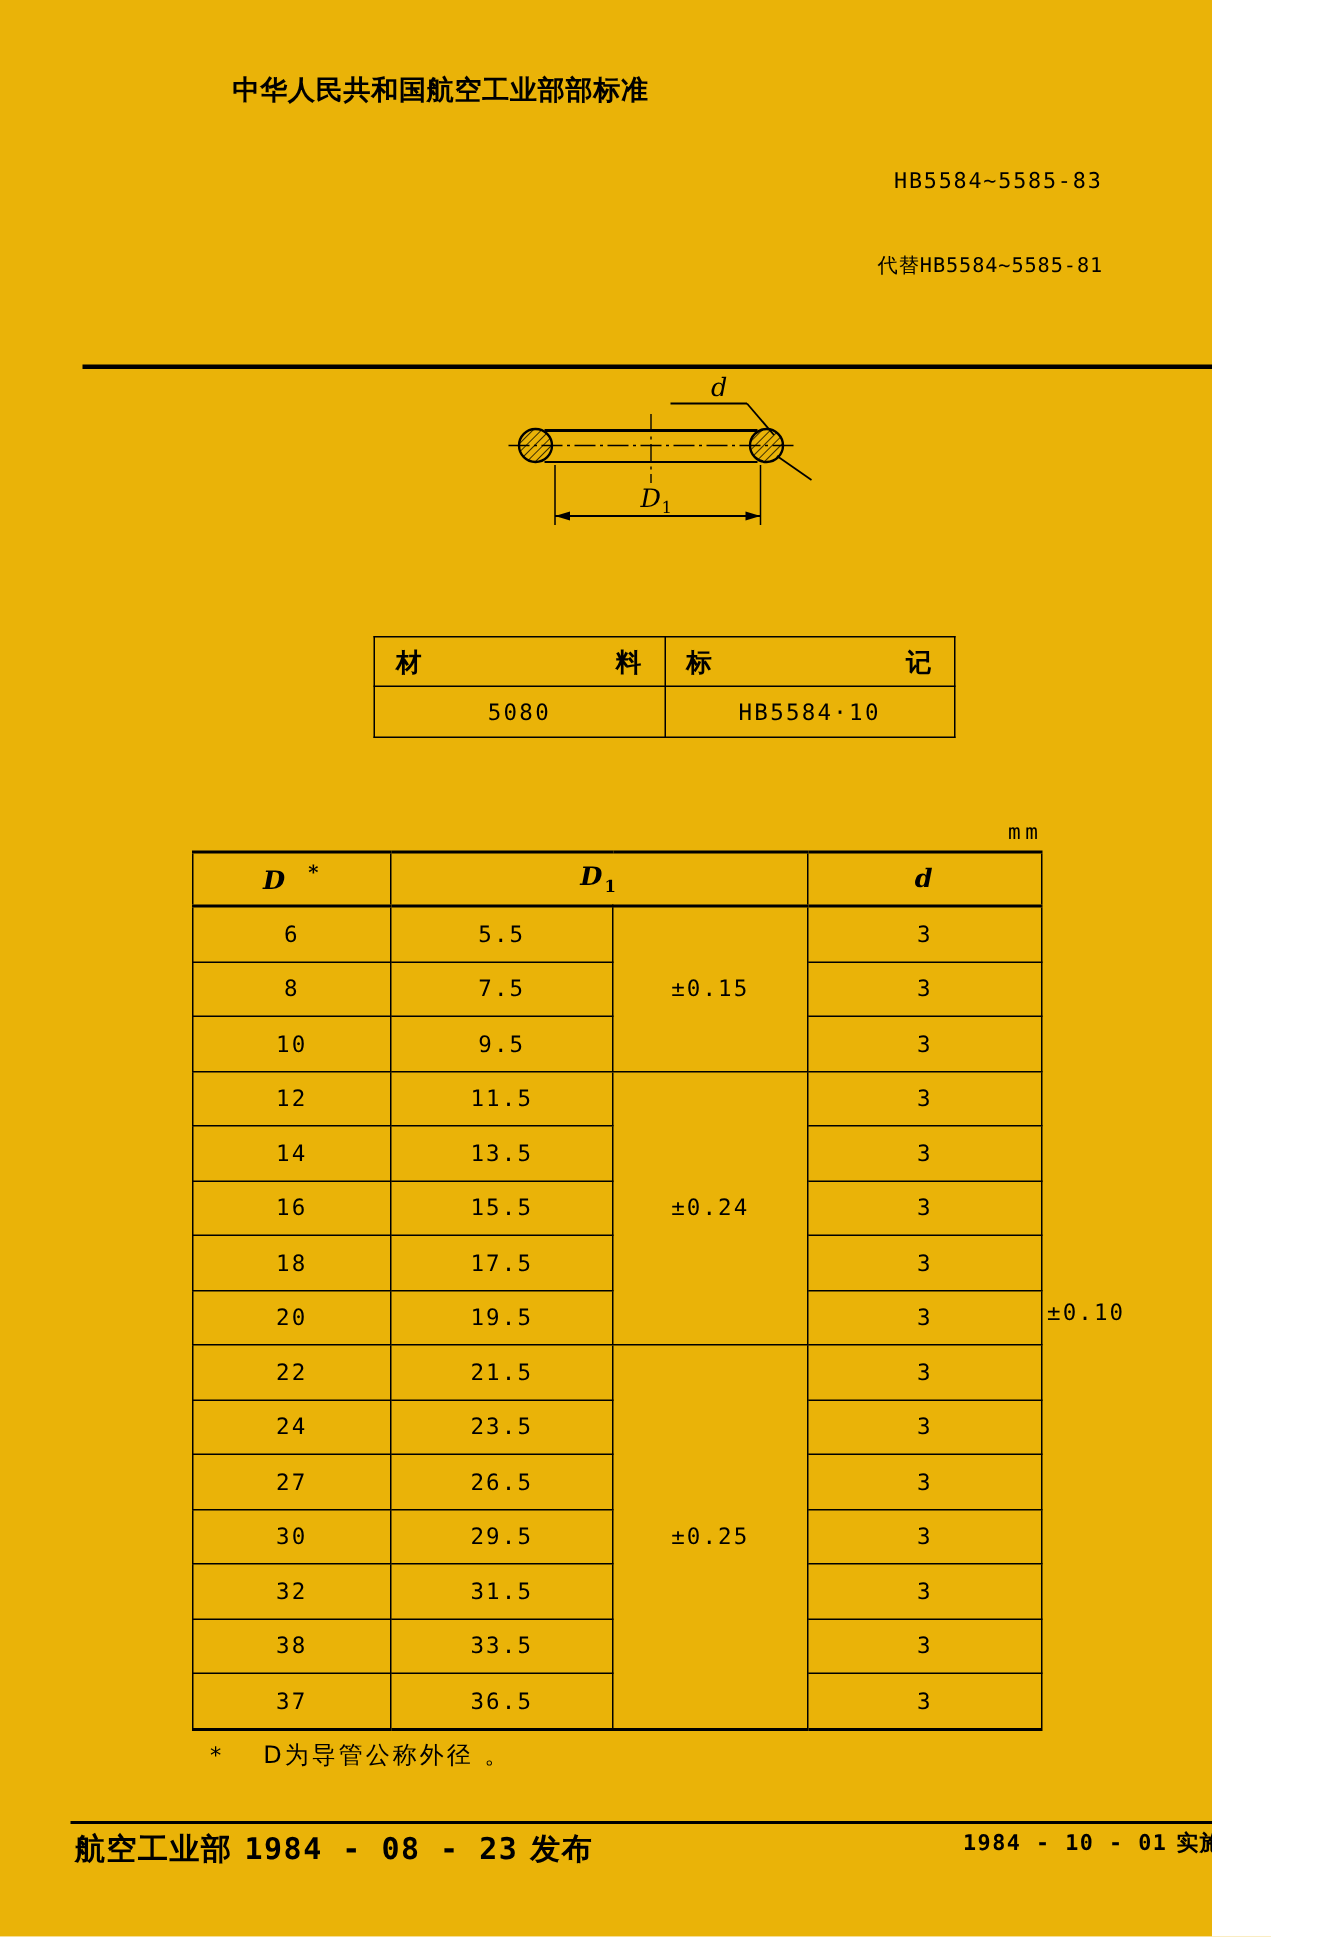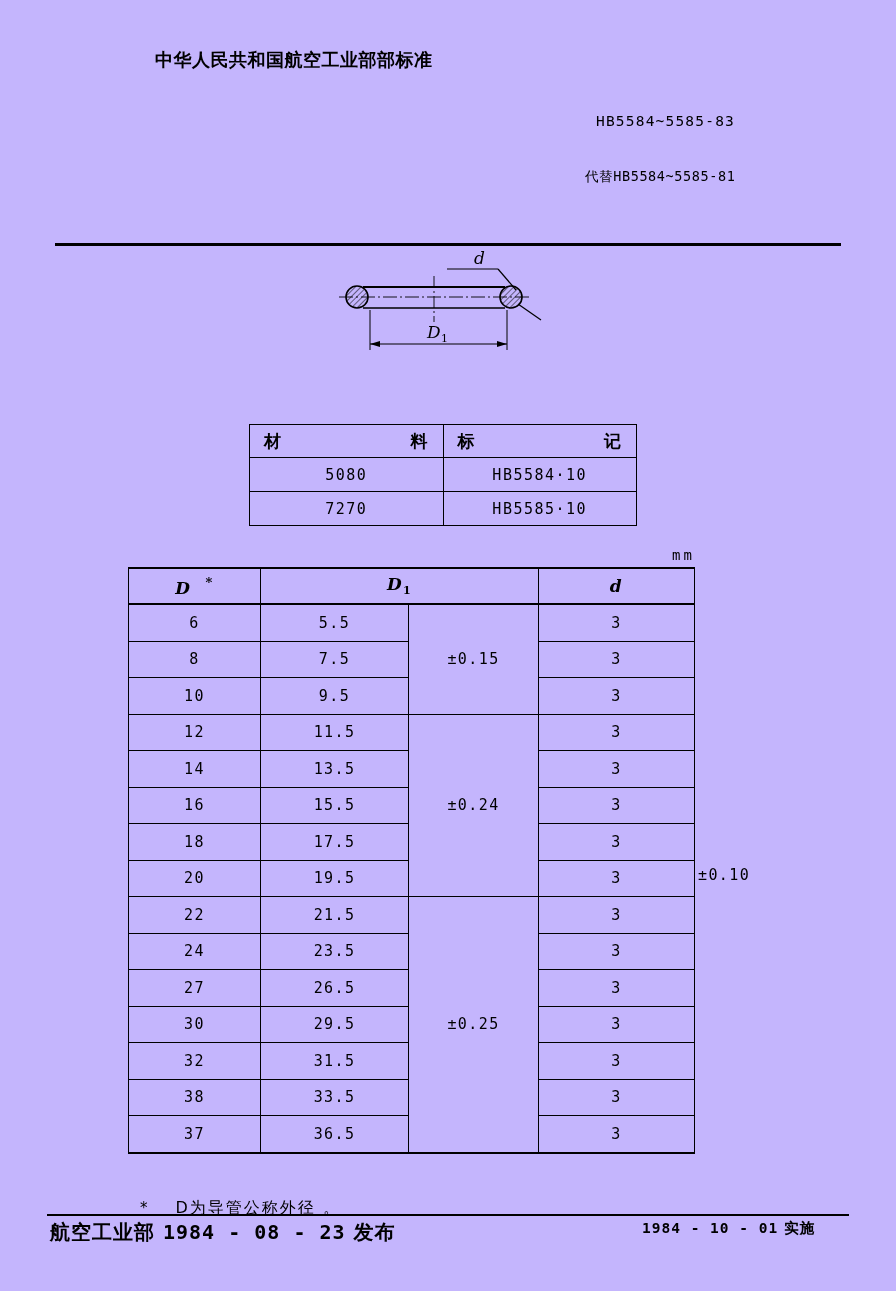--- a/index.html
+++ b/index.html
@@ -6,23 +6,23 @@
     margin: 0;
     padding: 0;
     background: #ffffff;
   }
   body {
     font-family: "Liberation Serif", "DejaVu Serif", serif;
     color: #000000;
   }
   #page {
     position: relative;
-    width: 896px;
+    width: 808px;
     height: 1291px;
-    background: #c4b5fd;
+    background: #eab308;
     overflow: hidden;
   }
 
   
   .org-line {
     position: absolute;
     left: 155px;
     top: 48px;
     font-family: "DejaVu Sans", sans-serif;
     font-weight: bold;
@@ -184,21 +184,20 @@
 
   
   .footnote {
     position: absolute;
     left: 140px;
     top: 1160px;
     font-family: "DejaVu Sans", sans-serif;
     font-size: 16px;
     letter-spacing: 2px;
     white-space: nowrap;
-    margin-top: 38px;
   }
   .footnote .fn-star { margin-right: 26px; font-size: 15px; }
 
   
   .rule-footer {
     position: absolute;
     left: 47px;
     top: 1214px;
     width: 802px;
     height: 2.4px;
@@ -291,24 +290,20 @@
             <span>记</span>
           </div>
         </th>
       </tr>
     </thead>
     <tbody>
       <tr>
         <td class="mt-outer">5080</td>
         <td class="mt-outer">HB5584·10</td>
       </tr>
-      <tr>
-        <td class="mt-outer">7270</td>
-        <td class="mt-outer">HB5585·10</td>
-      </tr>
     </tbody>
   </table>
 
   <div class="unit-mm">mm</div>
 
   <table class="dim-table">
     <colgroup>
       <col style="width:132px">
       <col style="width:148px">
       <col style="width:130px">

